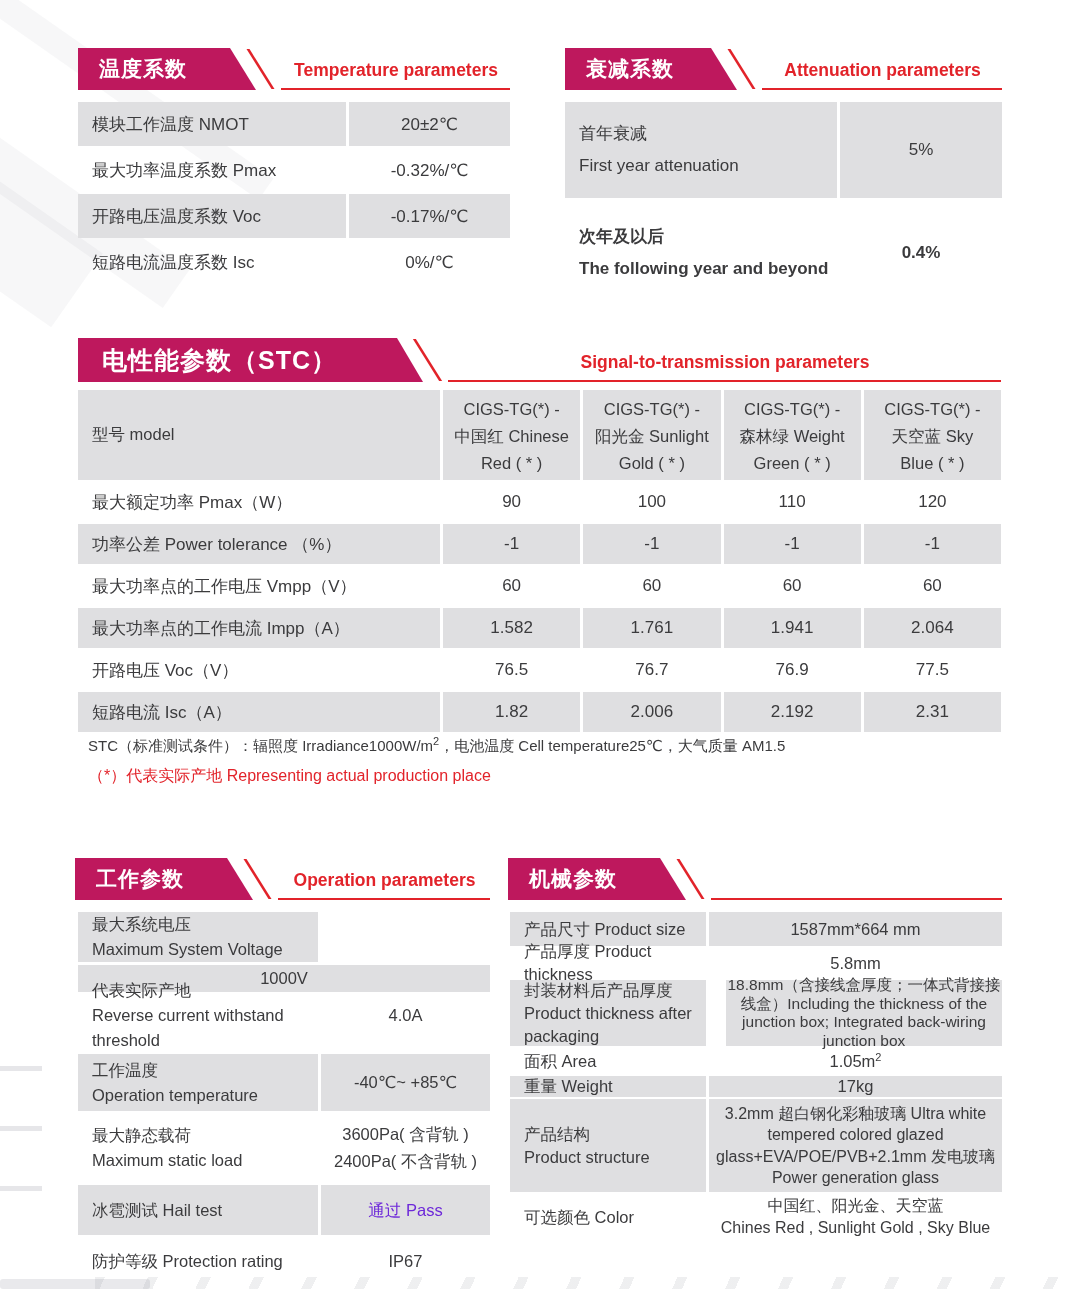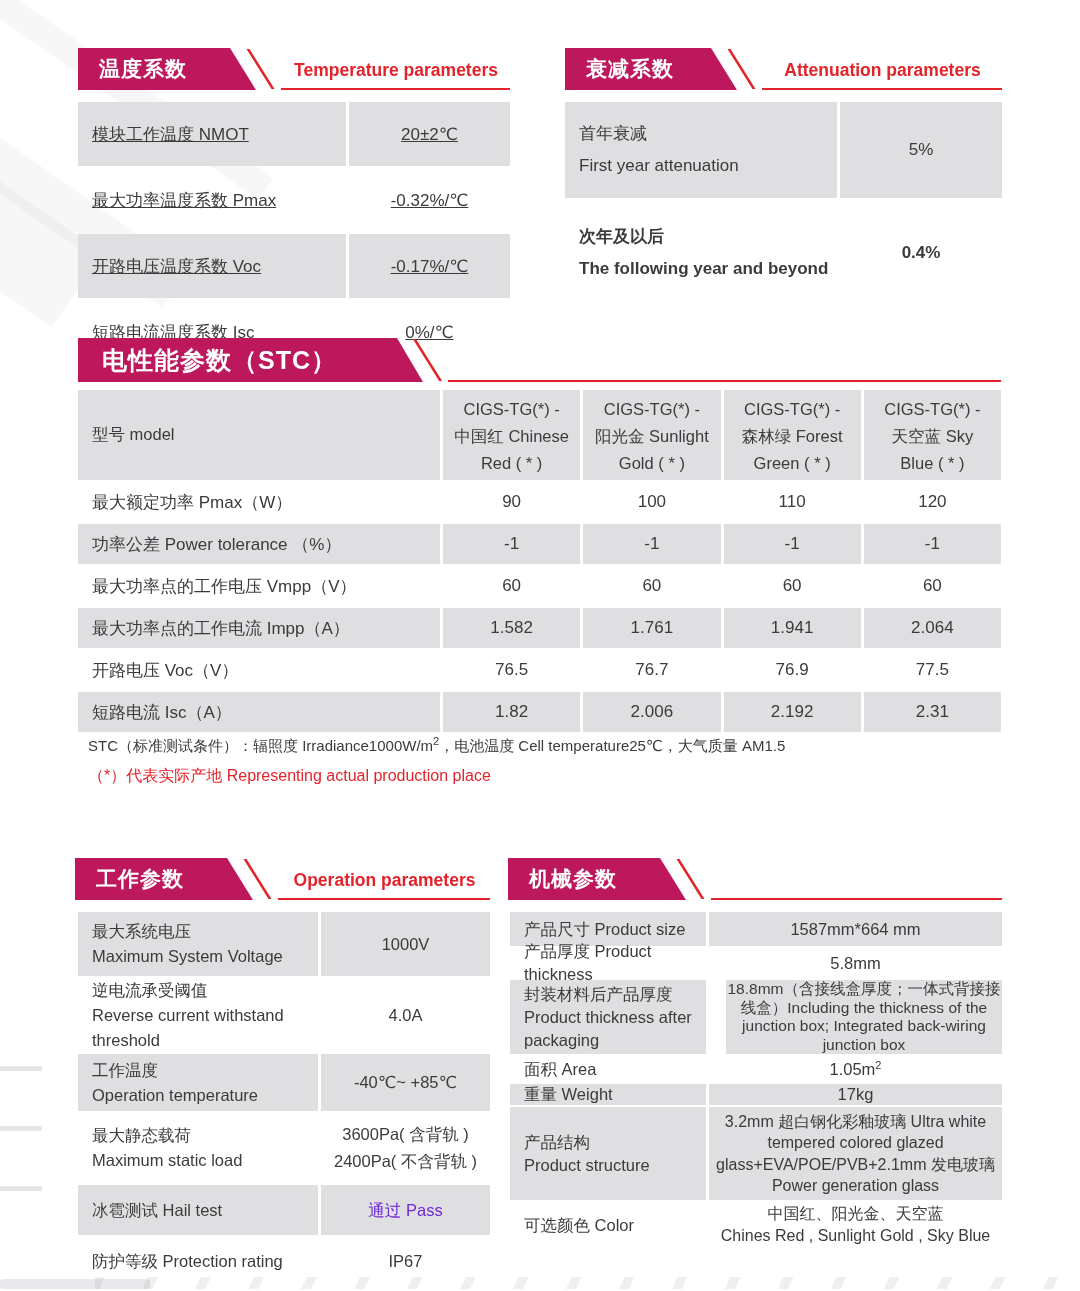--- a/index.html
+++ b/index.html
@@ -41,45 +41,45 @@
   .tbl{display:flex;flex-direction:column;margin-top:12px;}
   .row{display:flex;gap:3px;}
   .cell{display:flex;flex-direction:column;justify-content:center;}
   .lbl{padding-left:14px;}
   .val{flex:1;align-items:center;text-align:center;}
   .gray .cell{background:#dfdfe1;}
   .ln{display:block;}
 
   
   .t-temp{gap:2px;font-size:17px;}
-  .t-temp .row{height:64px;text-decoration:underline;}
+  .t-temp .row{height:44px;}
   .t-temp .lbl{width:254px;}
   
   .t-att{gap:12px;font-size:17px;}
   .t-att .row.r0{height:96px;}
   .t-att .row.r1{height:86px;font-weight:bold;}
   .t-att .lbl{width:258px;line-height:32px;}
   
   .t-stc{gap:2px;margin-top:8px;font-size:17px;}
   .t-stc .row{height:40px;}
   .t-stc .row.hd{height:90px;font-size:16.5px;}
   .t-stc .lbl{width:348px;}
   .t-stc .vc{flex:1;display:flex;flex-direction:column;justify-content:center;align-items:center;text-align:center;}
   .t-stc .hd .vc{line-height:27px;padding-top:2px;}
   
   .t-op{gap:3px;font-size:16.5px;margin-left:3px;}
   .t-op .lbl{width:226px;line-height:25px;}
-  .t-op .r0{height:64px;} .t-op .r1{height:72px;} .t-op .r2{height:57px;}
+  .t-op .r0{height:64px;flex-direction:column;} .t-op .r1{height:72px;} .t-op .r2{height:57px;}
   .t-op .r3{height:68px;} .t-op .r4{height:50px;} .t-op .r5{height:46px;}
   .t-op .val{line-height:27px;}
   .muted-val{color:#6d28d9;}
   
   .t-mech{gap:2px;font-size:16.5px;margin-left:2px;}
   .t-mech .lbl{width:182px;line-height:23px;}
-  .t-mech .r0{height:34px;} .t-mech .r1{height:30px;} .t-mech .r2{height:74px;gap:20px;}
+  .t-mech .r0{height:34px;} .t-mech .r1{height:30px;} .t-mech .r2{height:66px;gap:20px;}
   .t-mech .r3{height:26px;} .t-mech .r4{height:21px;} .t-mech .r5{height:30px;}
   .t-mech .r6{height:93px;} .t-mech .r7{height:46px;}
   .small-val{font-size:15.5px;line-height:18.5px;}
   .mid-val{font-size:16px;line-height:21.5px;}
   .t-mech .r7 .val{line-height:22px;font-size:16px;}
 
   sup{font-size:11px;vertical-align:super;line-height:0;}
 
   
   .note{position:absolute;left:88px;font-size:15px;color:#3b3b3d;}
@@ -153,37 +153,38 @@
   </div>
 </section>
 
 <section class="sec" style="left:78px;top:338px;width:923px;--bw:345px;">
   <div class="sec-header stc-h">
     <div class="banner">
       <span class="banner-text">电性能参数（STC）</span>
     </div>
     <div class="tail"></div>
     <div class="underline"></div>
+    <div class="en-title">Signal-to-transmission parameters</div>
   </div>
   <div class="tbl t-stc">
     <div class="row hd gray">
       <div class="cell lbl">型号 model</div>
       <div class="vc cell">
         <span class="ln">CIGS-TG(*) -</span>
         <span class="ln">中国红 Chinese</span>
         <span class="ln">Red ( * )</span>
       </div>
       <div class="vc cell">
         <span class="ln">CIGS-TG(*) -</span>
         <span class="ln">阳光金 Sunlight</span>
         <span class="ln">Gold ( * )</span>
       </div>
       <div class="vc cell">
         <span class="ln">CIGS-TG(*) -</span>
-        <span class="ln">森林绿 Forest</span>
+        <span class="ln">森林绿 Weight</span>
         <span class="ln">Green ( * )</span>
       </div>
       <div class="vc cell">
         <span class="ln">CIGS-TG(*) -</span>
         <span class="ln">天空蓝 Sky</span>
         <span class="ln">Blue ( * )</span>
       </div>
     </div>
     <div class="row">
       <div class="cell lbl">最大额定功率 Pmax（W）</div>
@@ -247,21 +248,21 @@
   <div class="tbl t-op">
     <div class="row r0 gray">
       <div class="cell lbl">
         <span class="ln">最大系统电压</span>
         <span class="ln">Maximum System Voltage</span>
       </div>
       <div class="cell val">1000V</div>
     </div>
     <div class="row r1">
       <div class="cell lbl">
-        <span class="ln">逆电流承受阈值</span>
+        <span class="ln">代表实际产地</span>
         <span class="ln">Reverse current withstand threshold</span>
       </div>
       <div class="cell val">4.0A</div>
     </div>
     <div class="row r2 gray">
       <div class="cell lbl">
         <span class="ln">工作温度</span>
         <span class="ln">Operation temperature</span>
       </div>
       <div class="cell val">-40℃~ +85℃</div>

